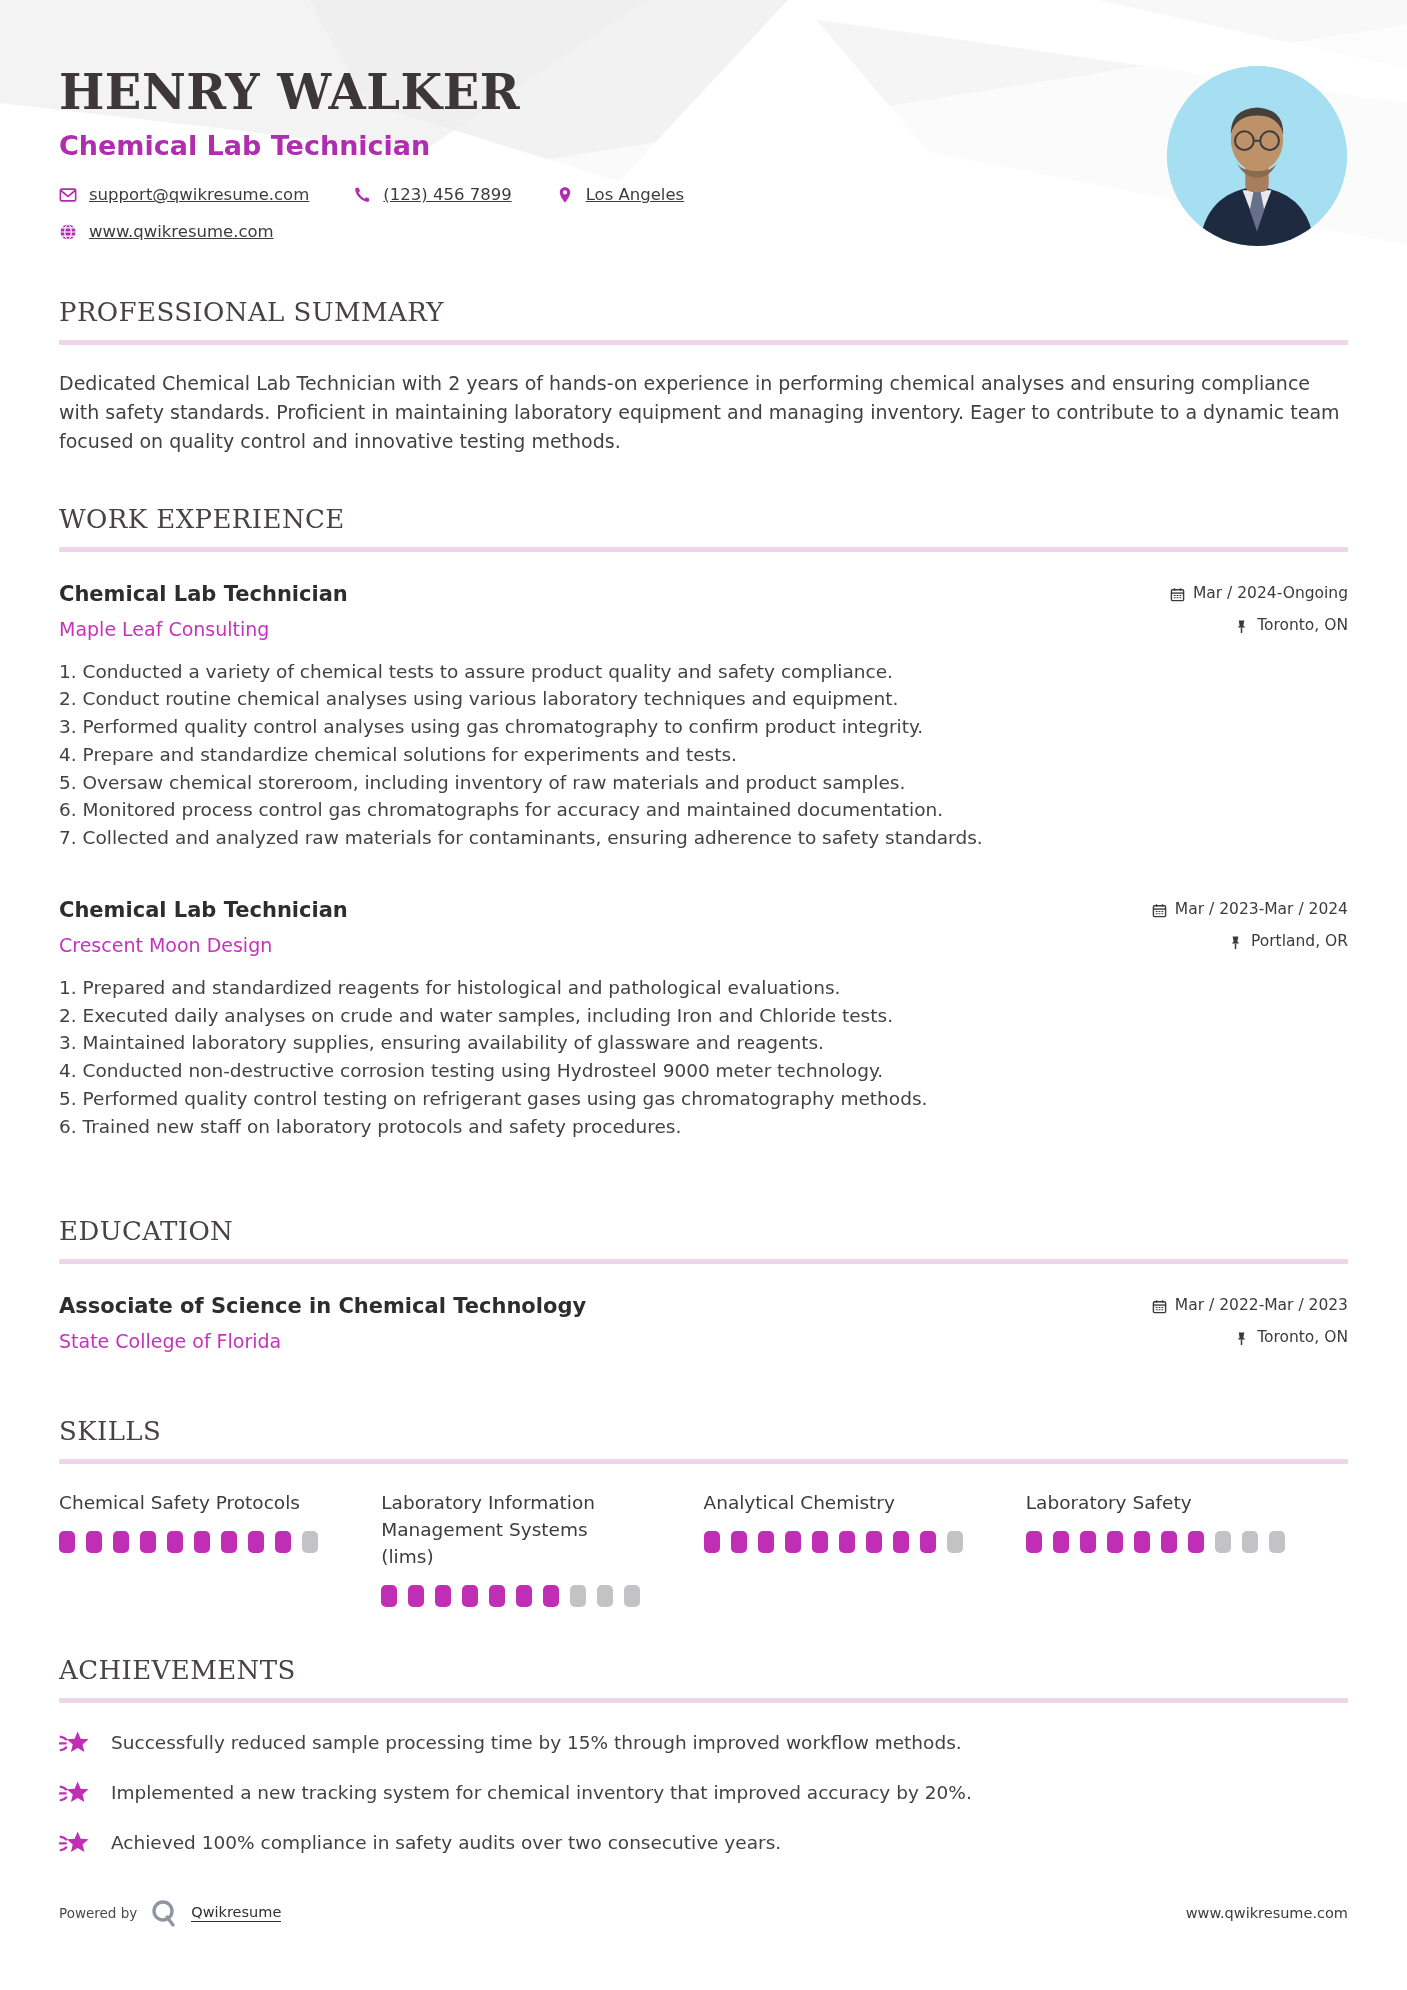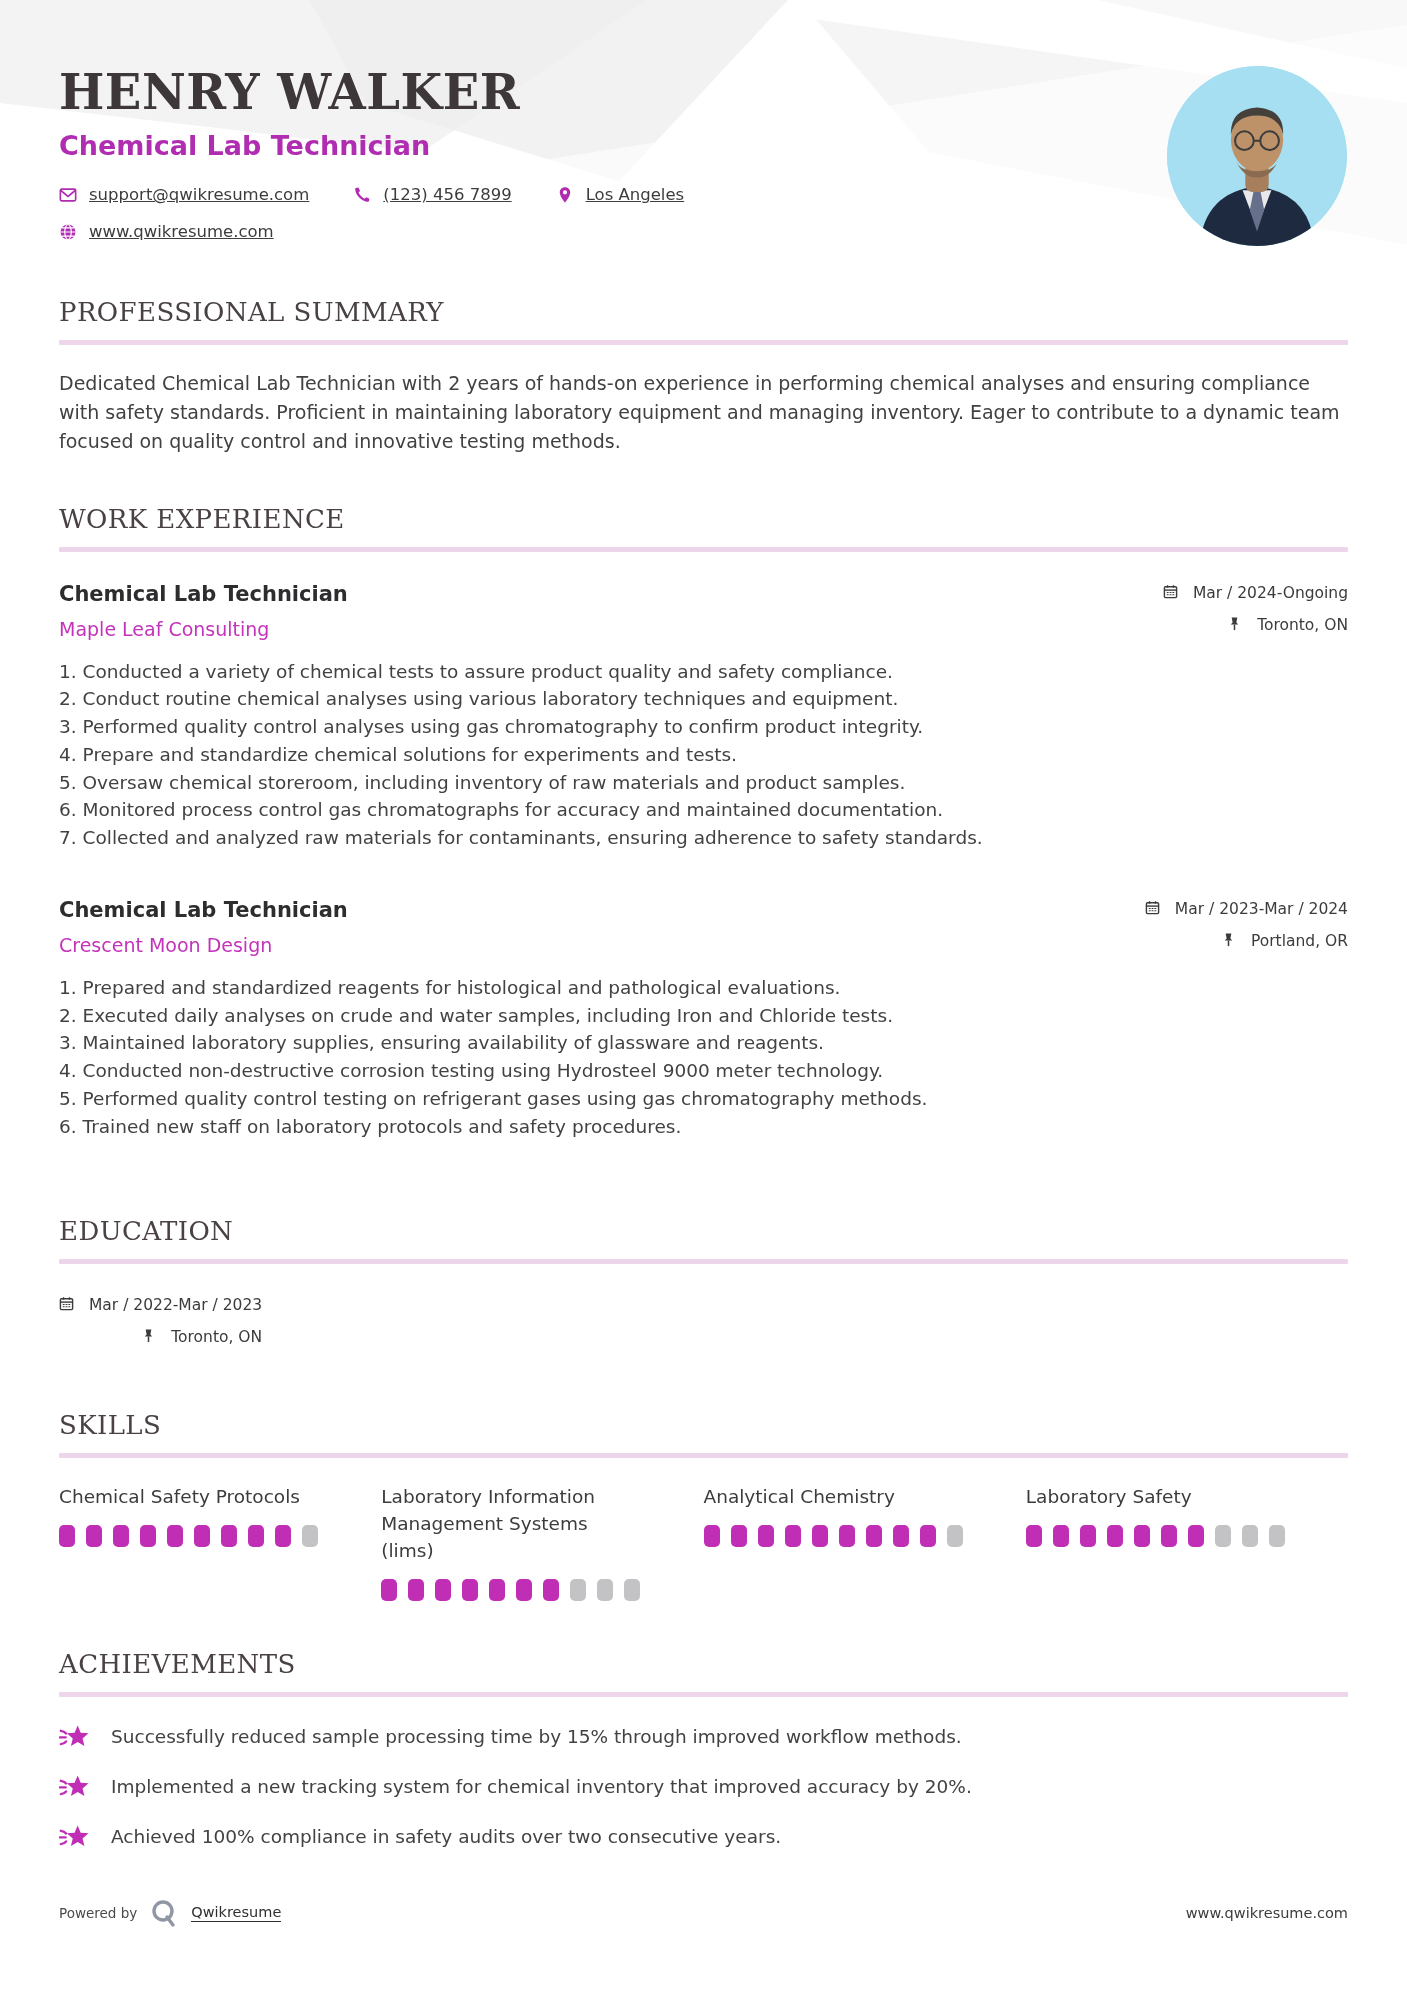--- a/index.html
+++ b/index.html
@@ -47,21 +47,21 @@
   .divider { height:5px; background:#eed6ea; margin-top:13px; border-radius:1px; }
   .summary-text { margin-top:24px; font-size:19px; line-height:1.52; color:#414143; }
 
   
   .entry { margin-top:30px; }
   .entry + .entry { margin-top:46px; }
   .entry-head { display:flex; justify-content:space-between; align-items:flex-start; }
   .entry-title { font-size:21px; font-weight:bold; color:#2d2d2f; }
   .entry-company { margin-top:12px; font-size:19px; color:#c433bb; }
   .entry-meta { text-align:right; flex:0 0 auto; padding-top:2px; }
-  .meta-line { display:flex; justify-content:flex-end; align-items:flex-start; gap:15px;
+  .meta-line { display:flex; justify-content:flex-end; align-items:flex-end; gap:8px;
                font-size:15.5px; color:#3b3b3d; }
   .meta-line + .meta-line { margin-top:14px; }
   .micon { width:15px; height:15px; display:block; }
   .bullets { margin-top:18px; list-style:none; counter-reset:li; }
   .bullets li {
     counter-increment:li; font-size:18.5px; color:#424244; line-height:1.5;
   }
   .bullets li::before { content:counter(li) ". "; }
   .edu-desc { margin-top:16px; font-size:19px; color:#414143; }
 
@@ -239,20 +239,24 @@
           <li>Trained new staff on laboratory protocols and safety procedures.</li>
         </ol>
     </div>
   </div>
 
   <div class="section" style="margin-top:76px;">
     <div class="section-heading">EDUCATION</div>
     <div class="divider"></div>
     <div class="entry">
       <div class="entry-head">
+        <div>
+          <div class="entry-title">Associate of Science in Chemical Technology</div>
+          <div class="entry-company">State College of Florida</div>
+        </div>
         <div class="entry-meta">
           <div class="meta-line">
             <svg class="micon" viewBox="0 0 16 16">
               <rect x="1.5" y="3" width="13" height="11.5" rx="1.2" fill="none" stroke="#3b3b3d" stroke-width="1.5"></rect>
               <path d="M1.5 6.5 L14.5 6.5" stroke="#3b3b3d" stroke-width="1.5"></path>
               <path d="M4.8 1.2 L4.8 4 M11.2 1.2 L11.2 4" stroke="#3b3b3d" stroke-width="1.5"></path>
               <path d="M4 9 H6 M7 9 H9 M10 9 H12 M4 11.5 H6 M7 11.5 H9 M10 11.5 H12" stroke="#3b3b3d" stroke-width="1.2"></path>
             </svg>
             <span>Mar / 2022-Mar / 2023</span>
           </div>

